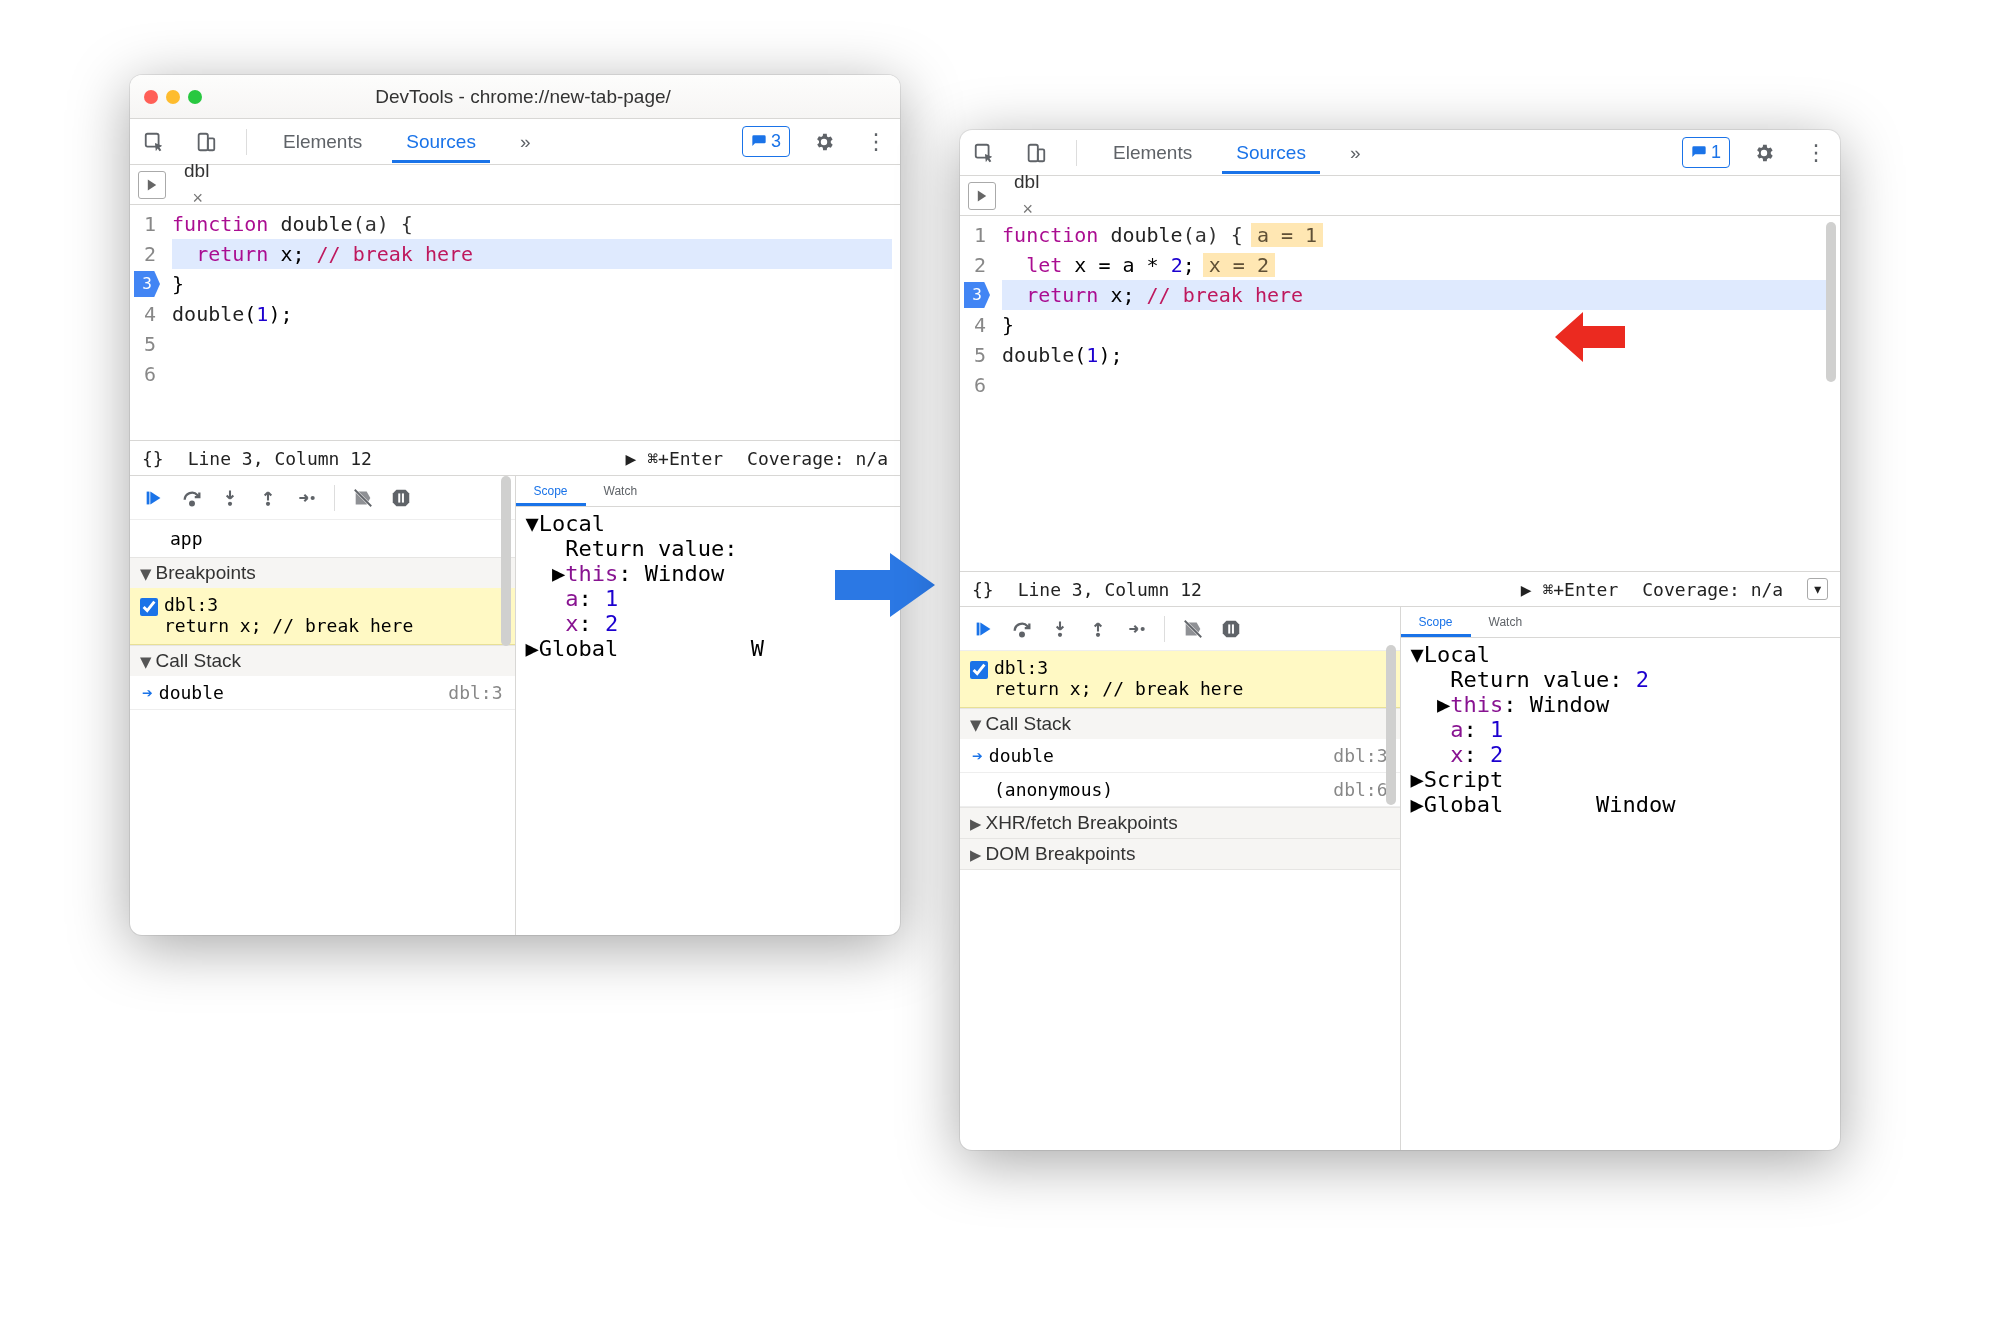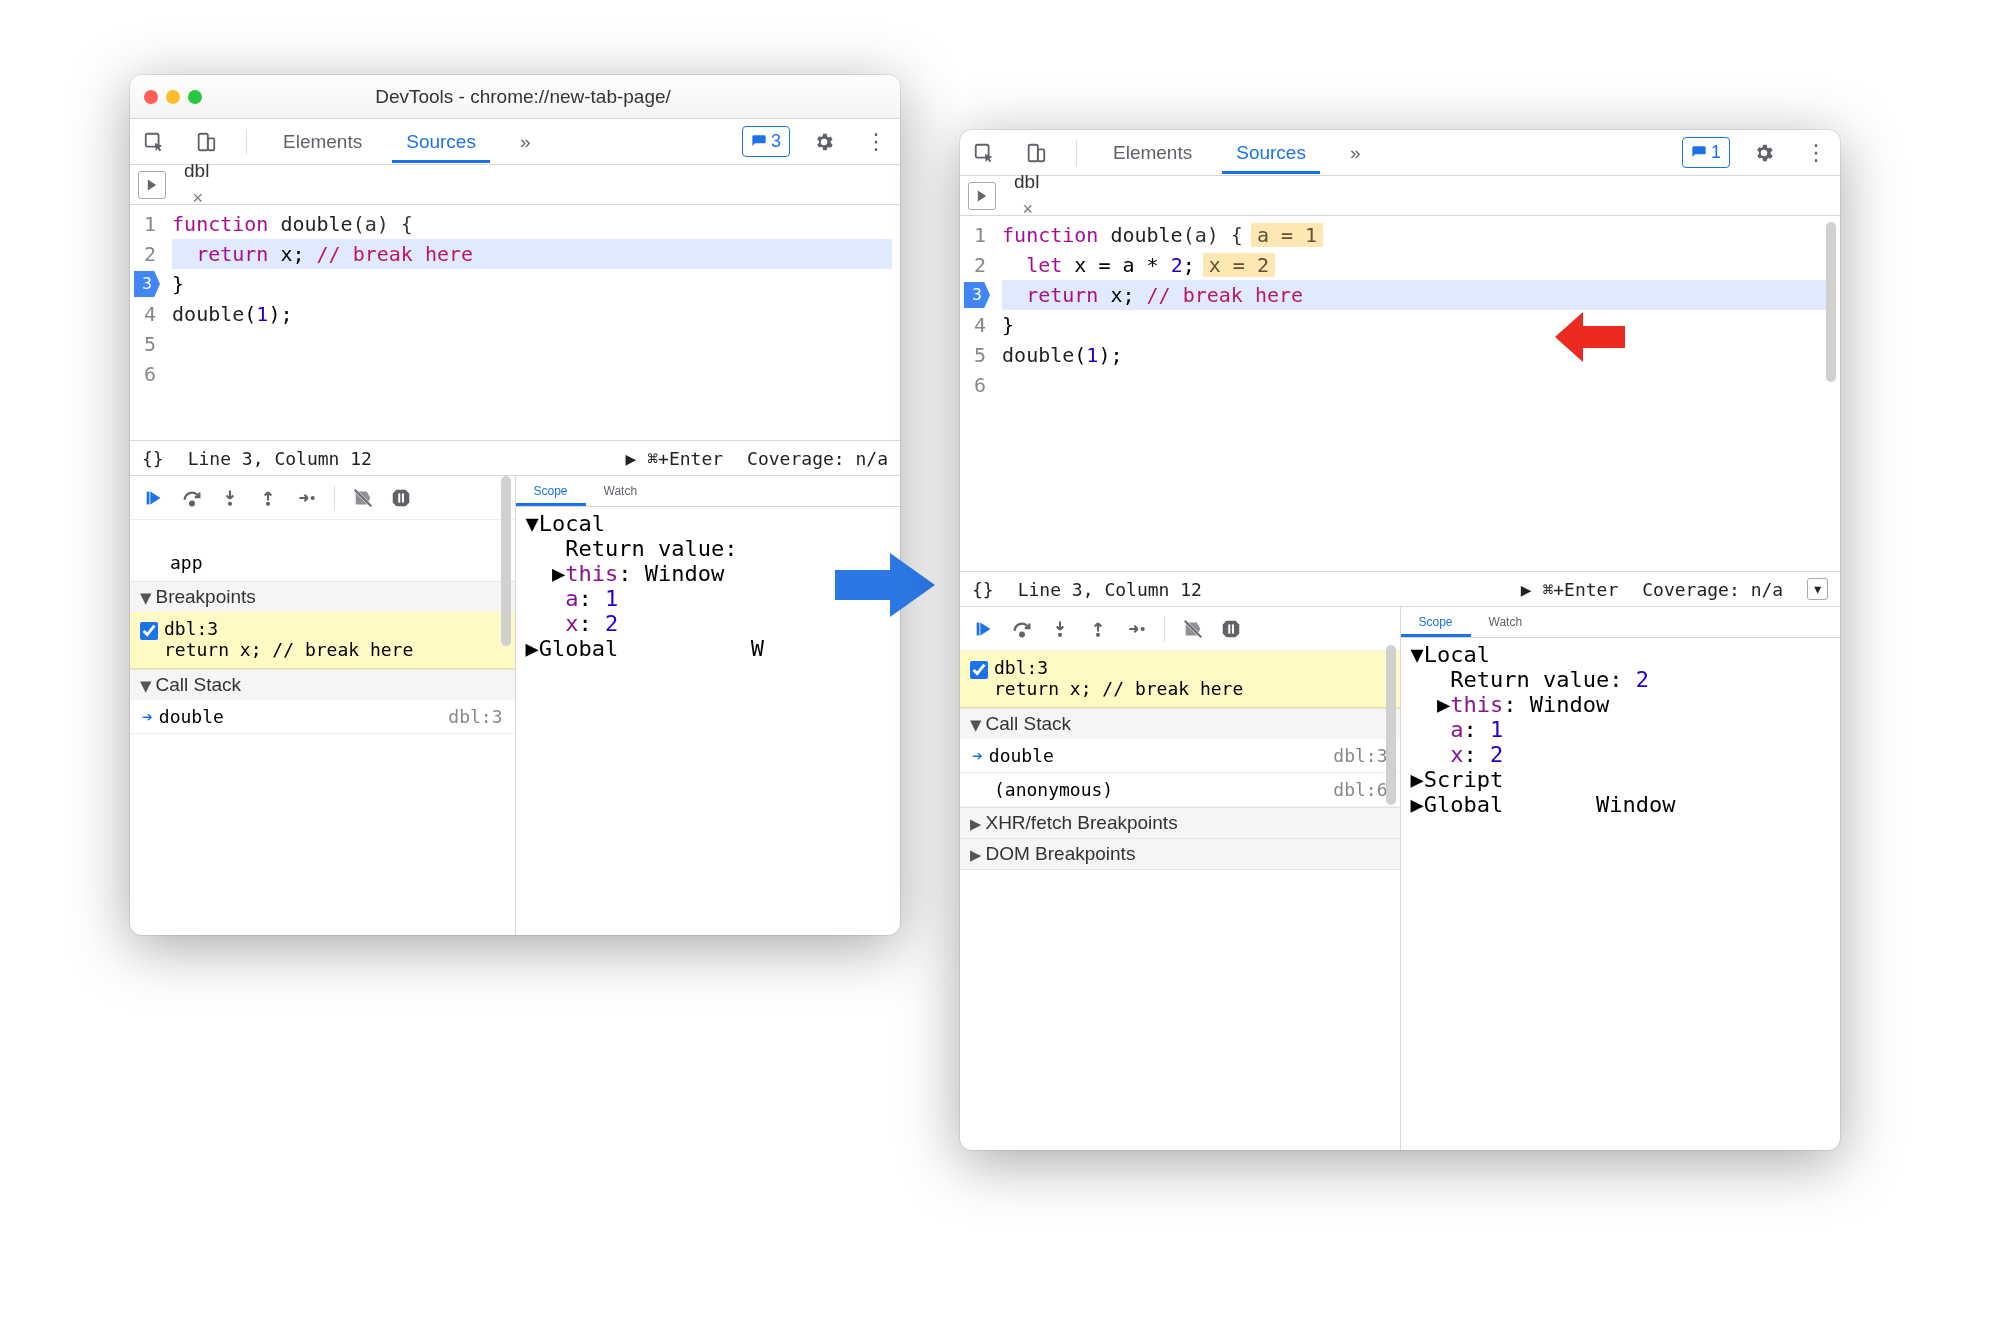--- a/index.html
+++ b/index.html
@@ -329,21 +329,21 @@
             </svg>
           </div>
         <div class="dbg-ico">
             <svg width="22" height="22" viewBox="0 0 24 24" fill="currentColor">
               <path d="M7 3h10l4 4v10l-4 4H7l-4-4V7z"></path>
               <rect x="9" y="7" width="2.2" height="10" fill="#fff"></rect>
               <rect x="13" y="7" width="2.2" height="10" fill="#fff"></rect>
             </svg>
           </div>
       </div>
-      <div style="padding:8px 40px;font-family:Menlo,monospace;font-size:18px;margin-top:24px;">app</div>
+      <div style="padding:8px 40px;font-family:Menlo,monospace;font-size:18px;">app</div>
       <div class="section-head">
           <span class="expander">▼</span>
           <span>Breakpoints</span>
         </div>
       <div class="bp-item">
         <input type="checkbox" checked="" style="">
         <div>dbl:3</div>
         <div>return x; // break here</div>
       </div>
       <div class="section-head">

